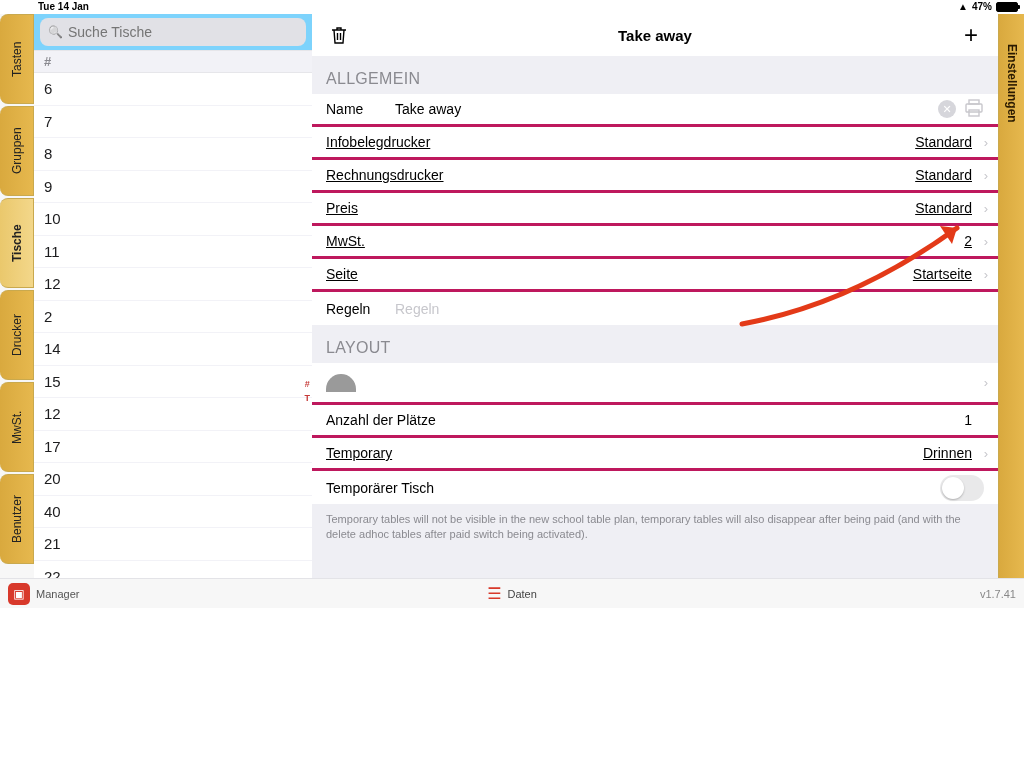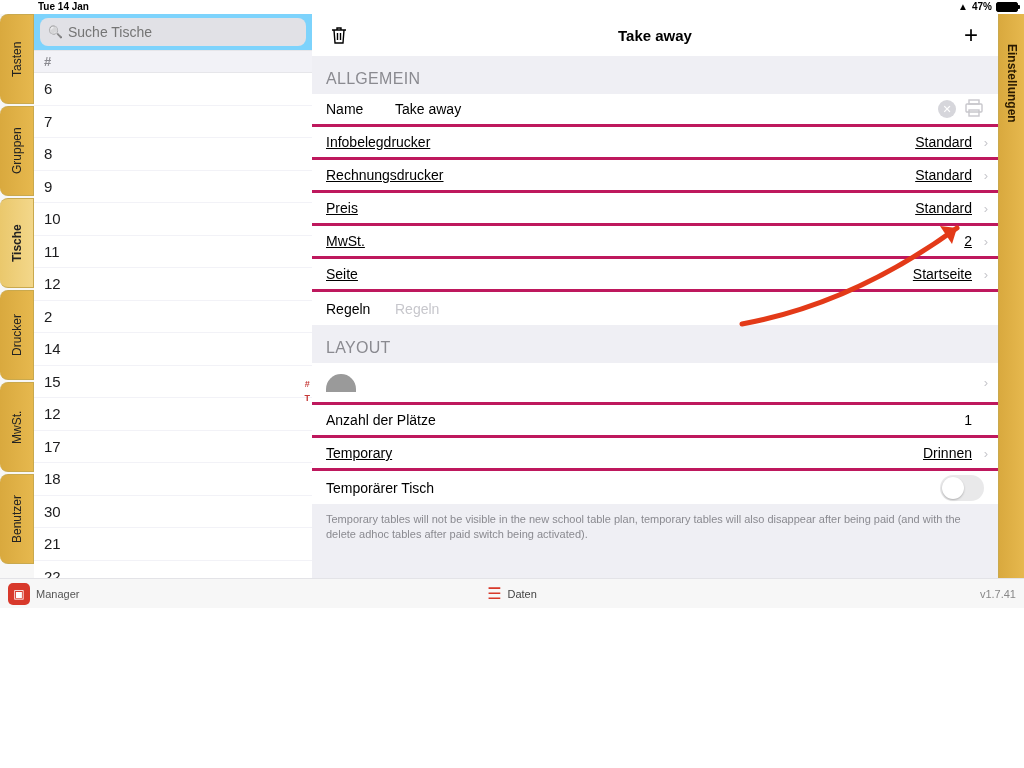--- a/index.html
+++ b/index.html
@@ -154,24 +154,24 @@
       <div class="row">
           <span>15</span>
         </div>
       <div class="row">
           <span>12</span>
         </div>
       <div class="row">
           <span>17</span>
         </div>
       <div class="row">
-          <span>18</span>
-        </div>
-      <div class="row">
-          <span>30</span>
+          <span>20</span>
+        </div>
+      <div class="row">
+          <span>40</span>
         </div>
       <div class="row">
           <span>21</span>
         </div>
       <div class="row">
           <span>22</span>
         </div>
       <div class="row">
           <span>23</span>
         </div>

